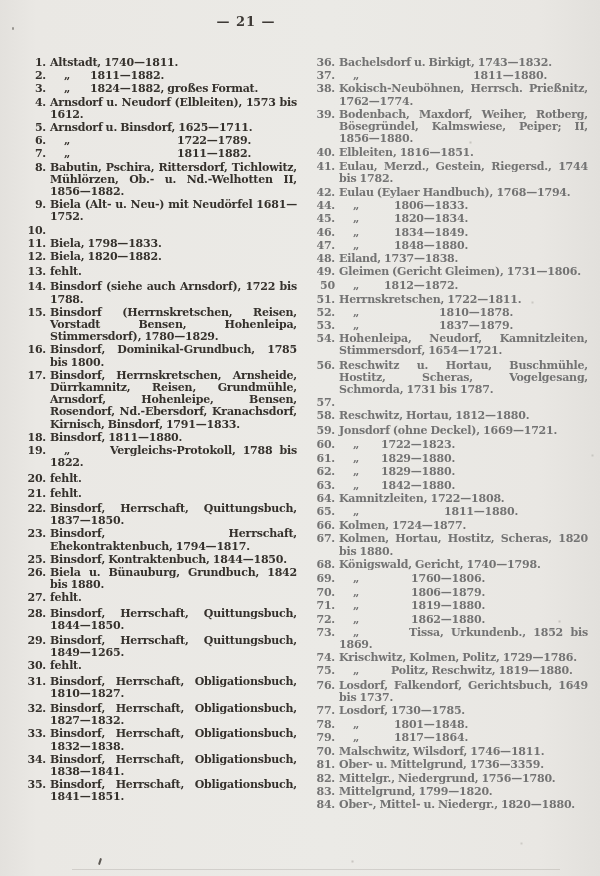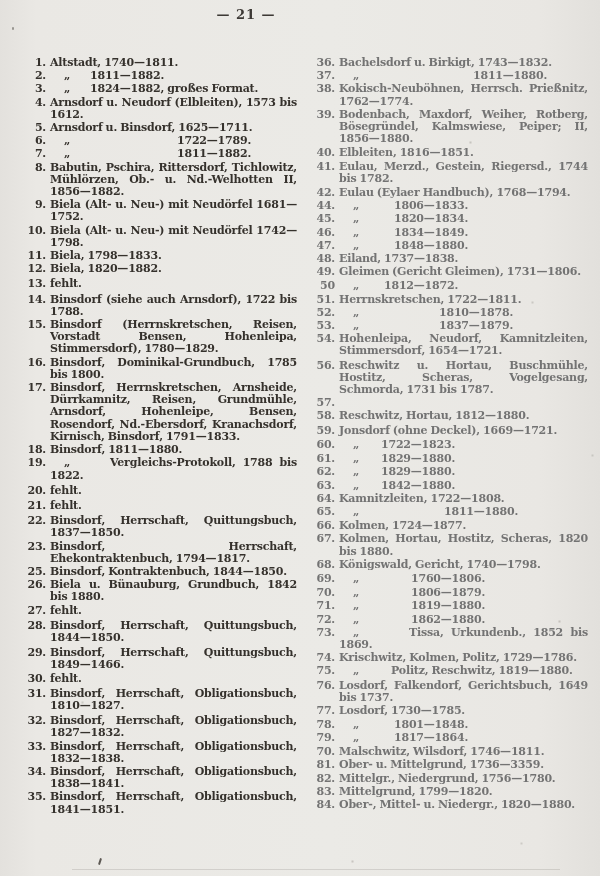--- a/index.html
+++ b/index.html
@@ -2,21 +2,21 @@
 <html><head>
 <meta charset="utf-8">
 <style>
   html,body{margin:0;padding:0;}
   body{
     width:600px;height:876px;position:relative;overflow:hidden;
     background:linear-gradient(90deg,#e3e1dd 0%,#eae8e4 6%,#ebeae6 55%,#e9e7e3 90%,#e2e0dc 100%);
     font-family:"DejaVu Serif","Liberation Serif",serif;
   }
   .page-label{
-    position:absolute;top:7px;left:186px;width:120px;text-align:center;
+    position:absolute;top:14px;left:186px;width:120px;text-align:center;
     font-size:13px;font-weight:700;color:#3d3935;letter-spacing:1px;
   }
   .content{
     position:absolute;top:57px;left:20px;width:568px;
     display:flex;gap:10px;
   }
   .col{color:#35312c;}
   .col-left{width:277px;}
   .col-right{width:281px;}
   .entry{display:flex;margin-bottom:1px;}
@@ -98,21 +98,20 @@
       <div class="entry">
         <span class="num">8.</span>
         <span class="txt">Babutin, Pschira, Rittersdorf, Tichlowitz, Mühlörzen, Ob.- u. Nd.-Welhotten II, 1856—1882.</span>
       </div>
       <div class="entry">
         <span class="num">9.</span>
         <span class="txt">Biela (Alt- u. Neu-) mit Neudörfel 1681—1752.</span>
       </div>
       <div class="entry">
         <span class="num">10.</span>
-        <span class="txt">Biela (Alt- u. Neu-) mit Neudörfel 1742—1798.</span>
       </div>
       <div class="entry">
         <span class="num">11.</span>
         <span class="txt">Biela, 1798—1833.</span>
       </div>
       <div class="entry">
         <span class="num">12.</span>
         <span class="txt">Biela, 1820—1882.</span>
       </div>
       <div class="entry">
@@ -170,21 +169,21 @@
       <div class="entry">
         <span class="num">27.</span>
         <span class="txt">fehlt.</span>
       </div>
       <div class="entry">
         <span class="num">28.</span>
         <span class="txt">Binsdorf, Herrschaft, Quittungsbuch, 1844—1850.</span>
       </div>
       <div class="entry">
         <span class="num">29.</span>
-        <span class="txt">Binsdorf, Herrschaft, Quittungsbuch, 1849—1466.</span>
+        <span class="txt">Binsdorf, Herrschaft, Quittungsbuch, 1849—1265.</span>
       </div>
       <div class="entry">
         <span class="num">30.</span>
         <span class="txt">fehlt.</span>
       </div>
       <div class="entry">
         <span class="num">31.</span>
         <span class="txt">Binsdorf, Herrschaft, Obligationsbuch, 1810—1827.</span>
       </div>
       <div class="entry">

